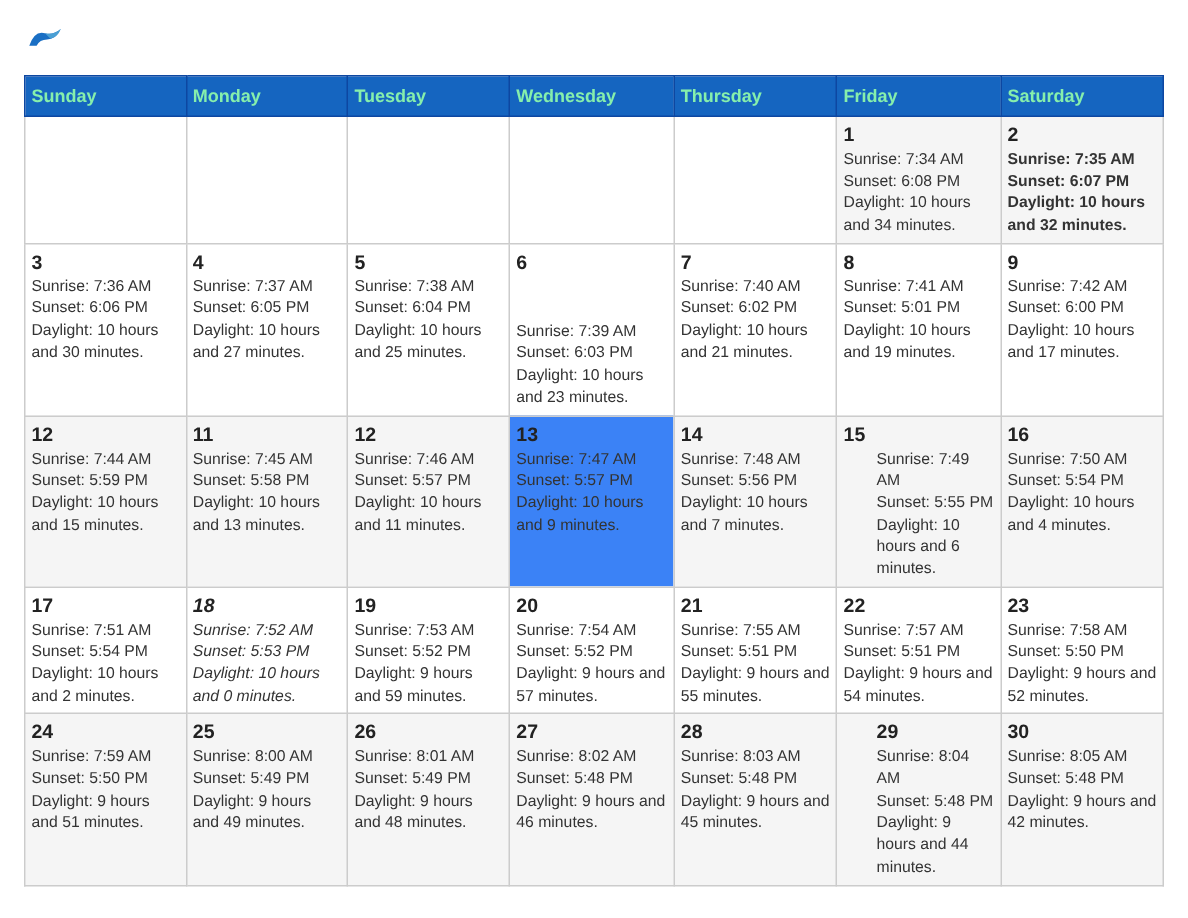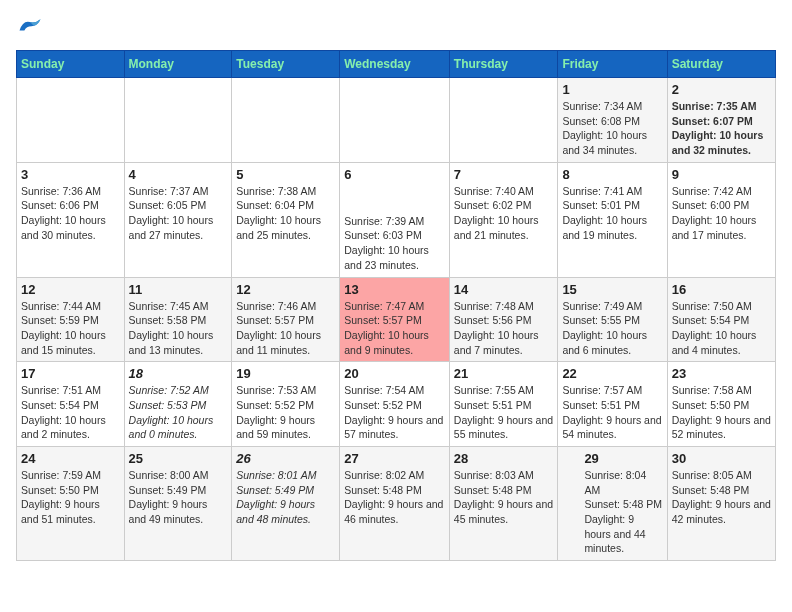--- a/index.html
+++ b/index.html
@@ -173,35 +173,35 @@
           <div class="day-info" style="white-space: pre-line;">Sunrise: 7:45 AM
 Sunset: 5:58 PM
 Daylight: 10 hours and 13 minutes.</div>
         </td>
         <td style="background: rgb(245, 245, 245);">
           <div class="day-num">12</div>
           <div class="day-info" style="white-space: pre-line;">Sunrise: 7:46 AM
 Sunset: 5:57 PM
 Daylight: 10 hours and 11 minutes.</div>
         </td>
-        <td style="background: #fca5a5; margin-top: 48px;">
+        <td style="background: #3b82f6; margin-top: 48px;">
           <div class="day-num">13</div>
           <div class="day-info" style="white-space: pre-line;">Sunrise: 7:47 AM
 Sunset: 5:57 PM
 Daylight: 10 hours and 9 minutes.</div>
         </td>
         <td style="background: rgb(245, 245, 245);">
           <div class="day-num">14</div>
           <div class="day-info" style="white-space: pre-line;">Sunrise: 7:48 AM
 Sunset: 5:56 PM
 Daylight: 10 hours and 7 minutes.</div>
         </td>
         <td style="background: rgb(245, 245, 245);">
           <div class="day-num">15</div>
-          <div class="day-info" style="white-space: pre-line;">Sunrise: 7:49 AM
+          <div class="day-info" style="white-space: pre-line; margin-left: 22px;">Sunrise: 7:49 AM
 Sunset: 5:55 PM
 Daylight: 10 hours and 6 minutes.</div>
         </td>
         <td style="background: rgb(245, 245, 245);">
           <div class="day-num">16</div>
           <div class="day-info" style="white-space: pre-line;">Sunrise: 7:50 AM
 Sunset: 5:54 PM
 Daylight: 10 hours and 4 minutes.</div>
         </td>
       </tr>
@@ -255,21 +255,21 @@
           <div class="day-info" style="white-space: pre-line;">Sunrise: 7:59 AM
 Sunset: 5:50 PM
 Daylight: 9 hours and 51 minutes.</div>
         </td>
         <td style="background: rgb(245, 245, 245);">
           <div class="day-num">25</div>
           <div class="day-info" style="white-space: pre-line;">Sunrise: 8:00 AM
 Sunset: 5:49 PM
 Daylight: 9 hours and 49 minutes.</div>
         </td>
-        <td style="background: rgb(245, 245, 245); font-style: italic;">
+        <td style="background: rgb(245, 245, 245);">
           <div class="day-num">26</div>
           <div class="day-info" style="white-space: pre-line;">Sunrise: 8:01 AM
 Sunset: 5:49 PM
 Daylight: 9 hours and 48 minutes.</div>
         </td>
         <td style="background: rgb(245, 245, 245);">
           <div class="day-num">27</div>
           <div class="day-info" style="white-space: pre-line;">Sunrise: 8:02 AM
 Sunset: 5:48 PM
 Daylight: 9 hours and 46 minutes.</div>

